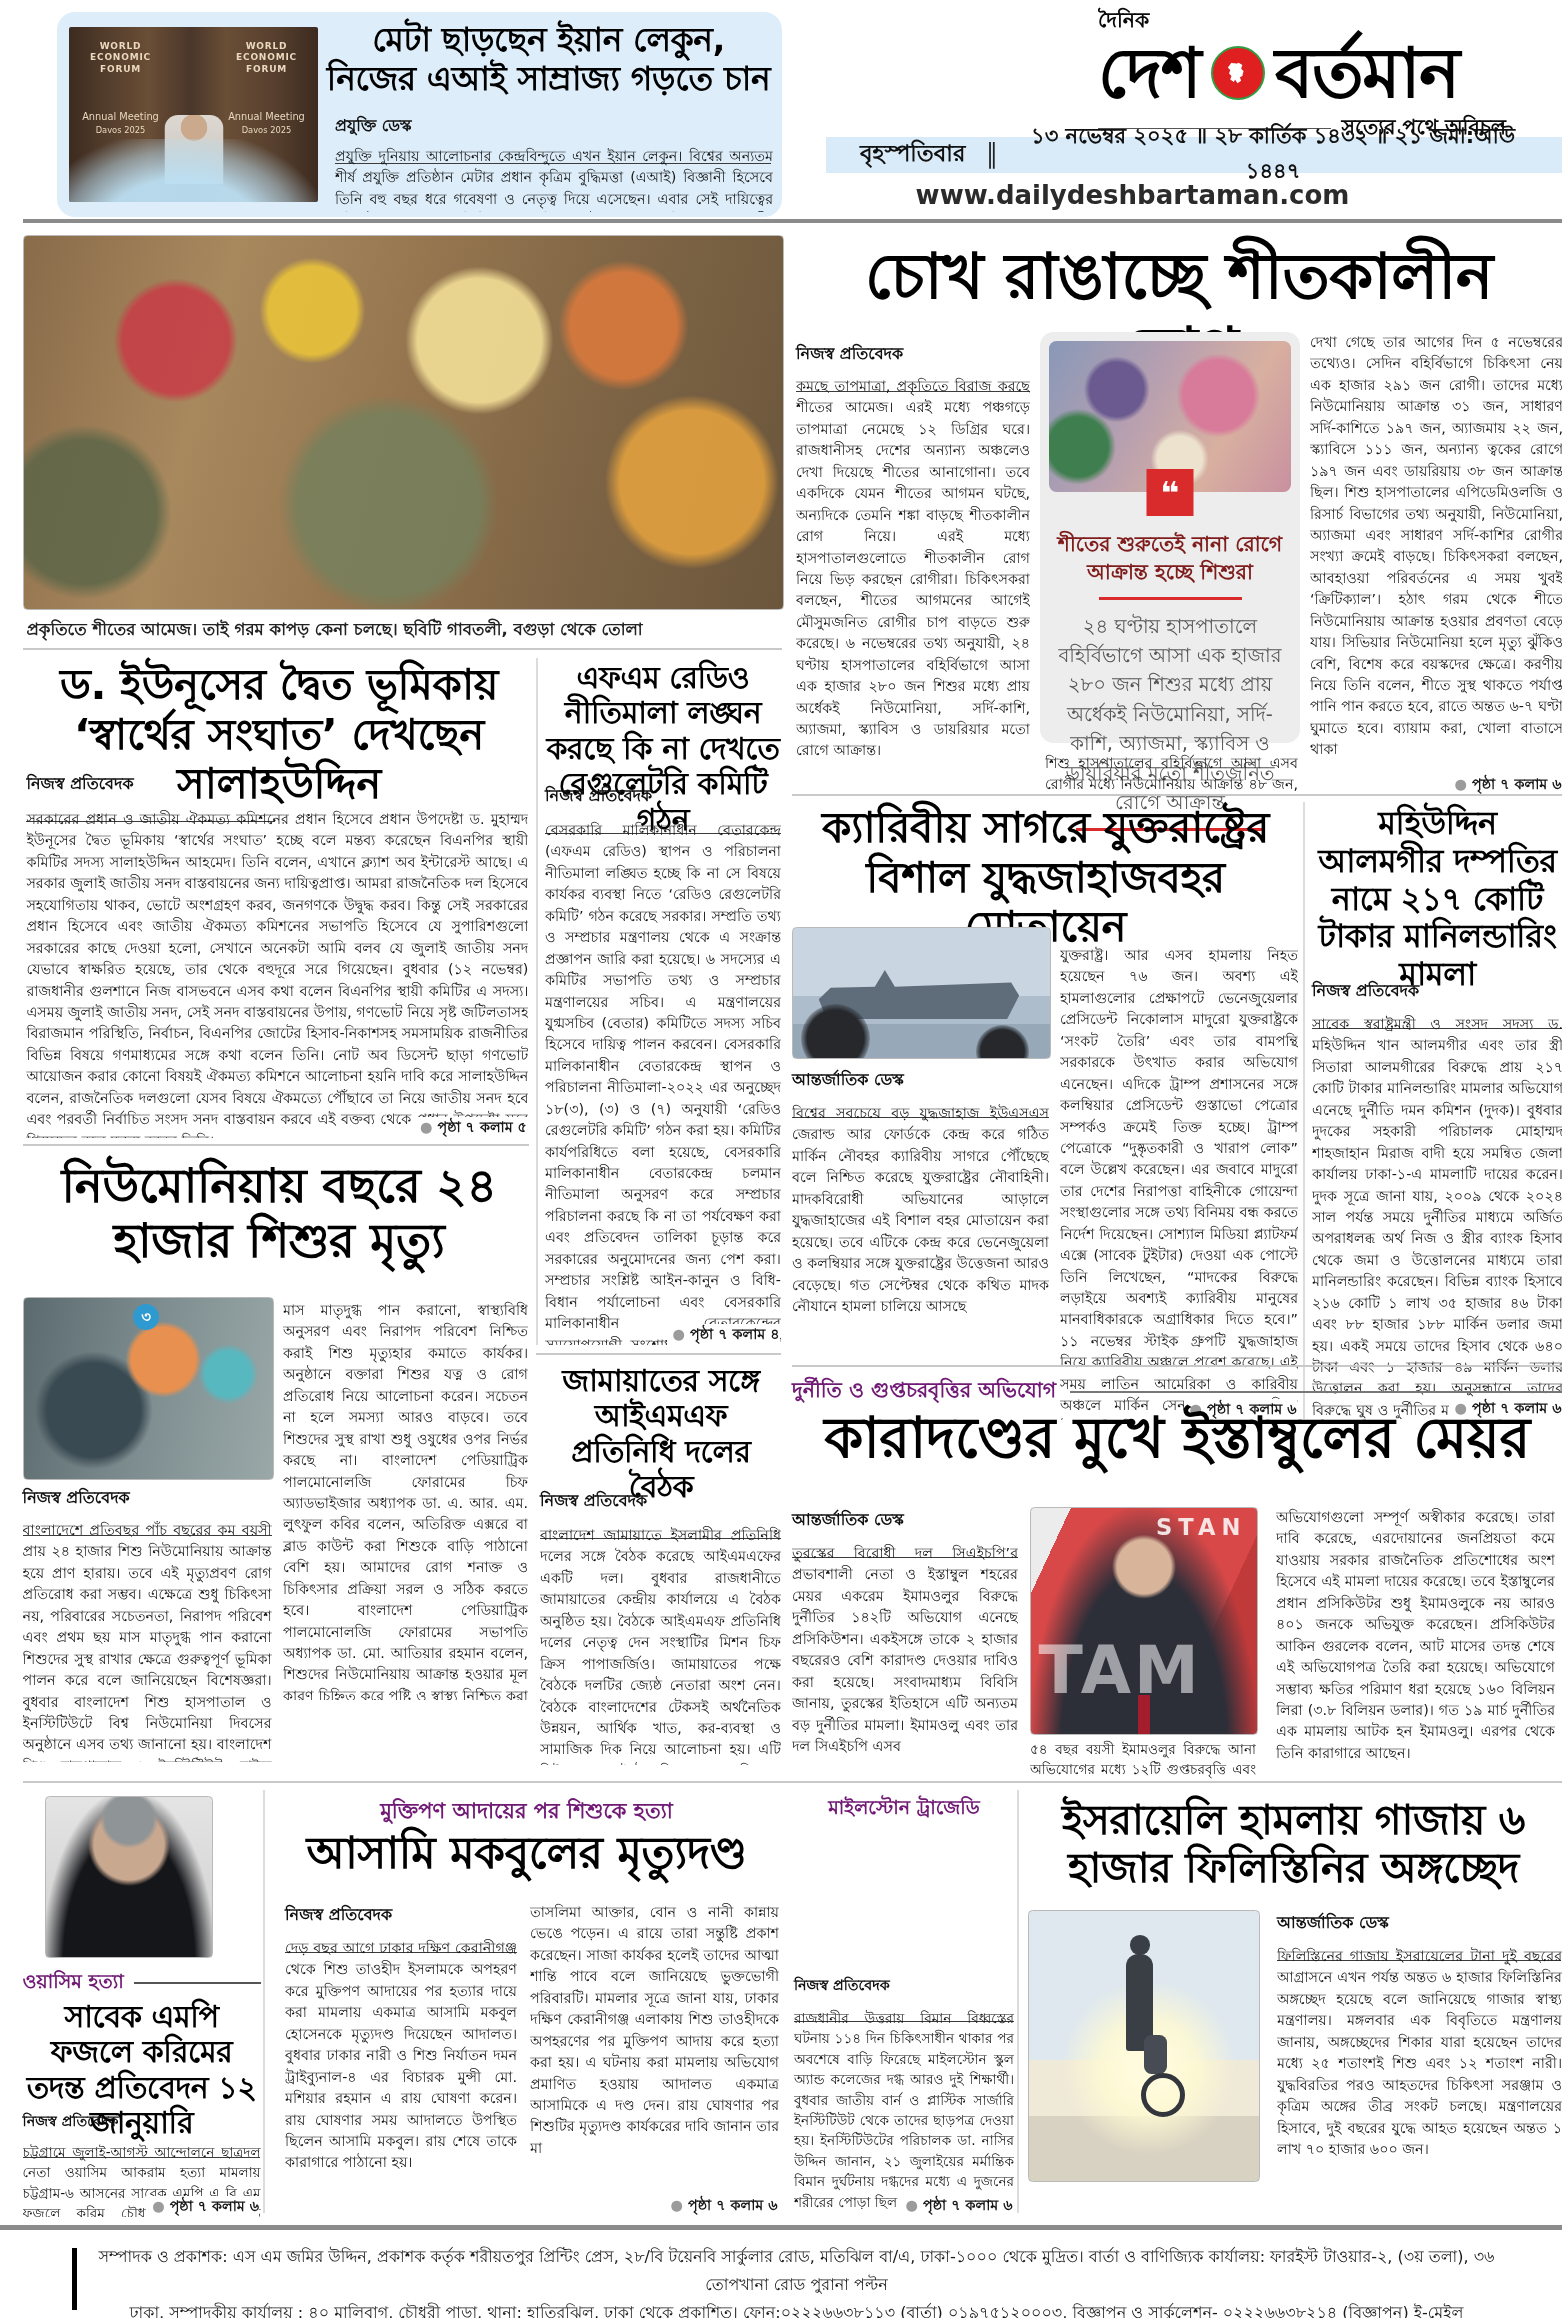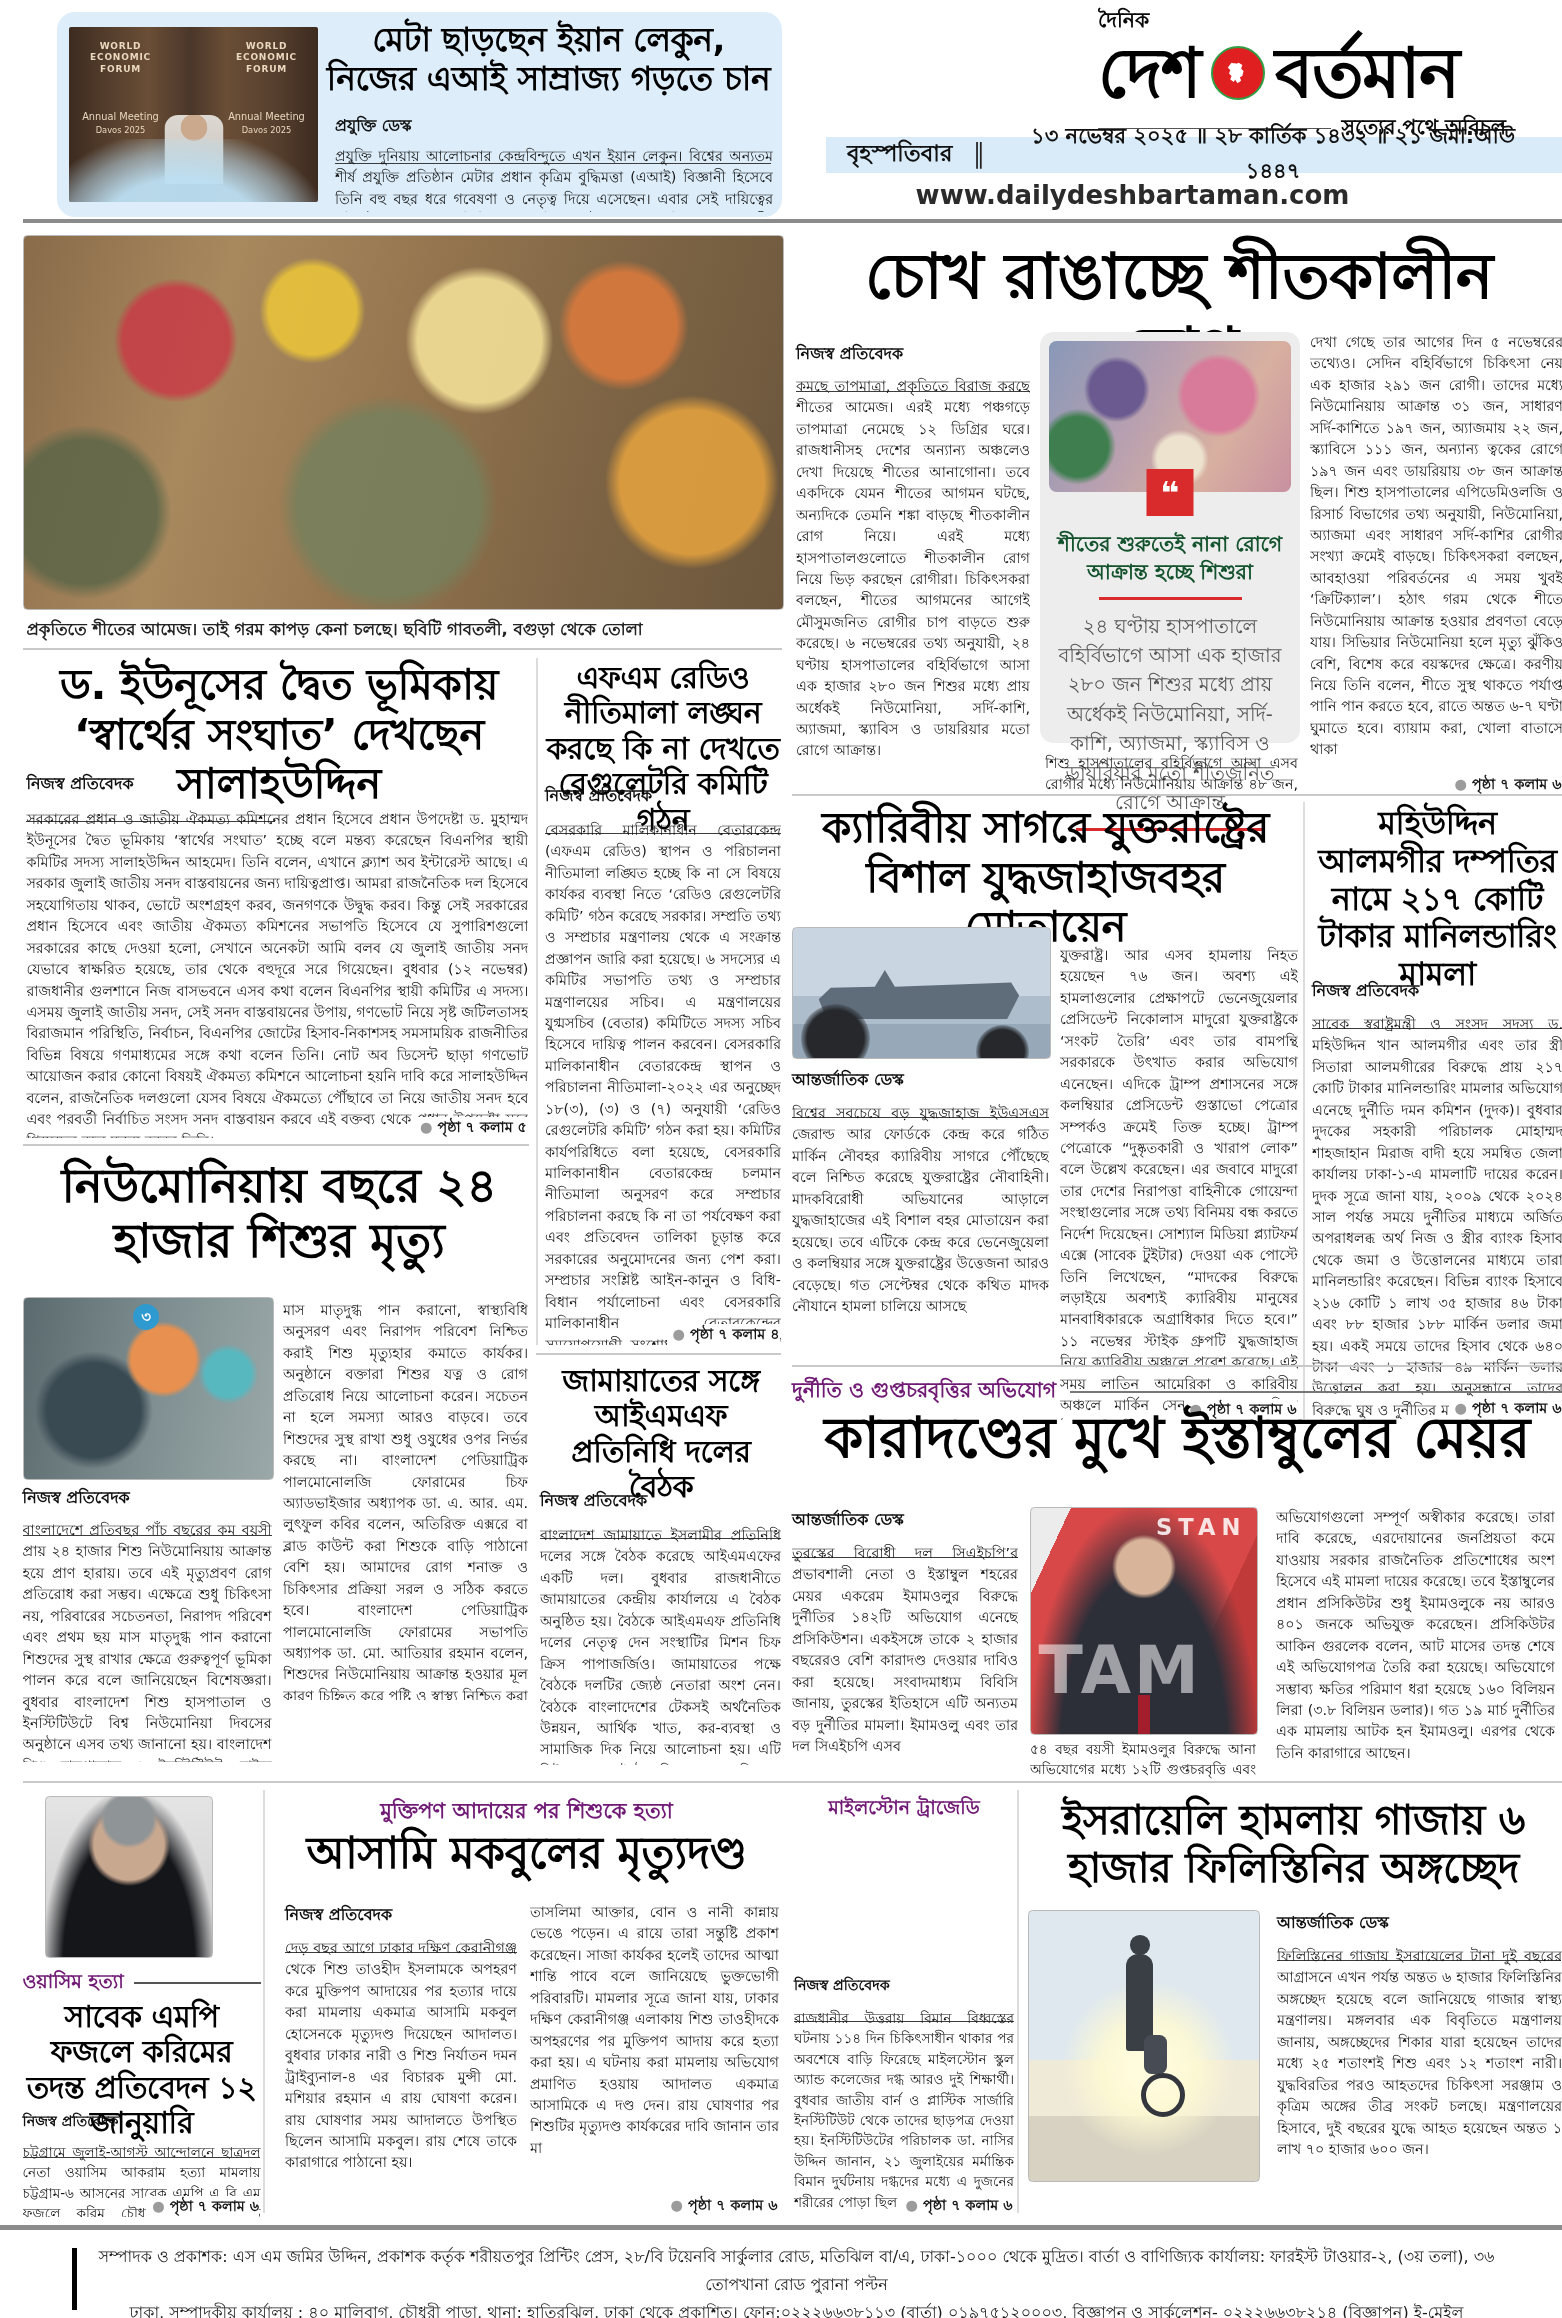--- a/index.html
+++ b/index.html
@@ -18,30 +18,30 @@
   .vrule{background:#dcdcdc;width:1.5px}
   .thick{background:#8b8b8b}
   
   .panel{background:#ddeefa;border-radius:18px}
   .pretitle{font-weight:800;font-size:20.4px;color:#0a0a0a}
   .title-row{display:flex;align-items:center;gap:7.5px;font-weight:900;font-size:69px;line-height:1;color:#000;letter-spacing:-1.5px}
   .map-circle{width:50px;height:50px;border-radius:50%;background:#e02020;border:2.3px solid #2f9e44;display:inline-flex;align-items:center;justify-content:center;margin:0 3px}
   .tag-row{display:flex;align-items:center;gap:10.6px;margin-top:4px}
   .tagline-rule{flex:1;height:1.5px;background:#555}
   .tagline{font-weight:800;font-size:20.4px;color:#0a0a0a}
-  .datebar{background:#d9ebf8;display:flex;align-items:center;padding:0 21px;box-sizing:border-box}
+  .datebar{background:#d9ebf8;display:flex;align-items:center;padding:0 34px;box-sizing:border-box}
   .day{font-size:22.6px;font-weight:900}
   .sep{font-size:22.6px;margin:0 19.6px;color:#222}
   .date{font-size:21px;font-weight:600;flex:1;text-align:center}
   .website{font-weight:800;font-size:26px;color:#2b2b2b;text-align:center}
   
   .graybox{background:#ededed;border-radius:13.6px}
   .qbadge{position:absolute;left:50%;top:137px;transform:translateX(-50%);width:47px;height:47px;background:#d92b2b;color:#fff;
           display:flex;align-items:center;justify-content:center;font-size:32px;font-weight:900}
-  .pull-title{margin:39px 13.6px 0;text-align:center;font-size:20.4px;font-weight:700;color:#14532d;line-height:1.35}
+  .pull-title{margin:39px 13.6px 0;text-align:center;font-size:20.4px;font-weight:700;color:#7f1d1d;line-height:1.35}
   .redrule{height:3px;background:#d92b2b;margin:10.6px auto 0}
   .pull-text{margin:12px 15px 0;text-align:center;font-size:19.6px;color:#555;line-height:1.5}
   
   .ph{position:absolute;overflow:hidden;border:0.8px solid #b9b9b9;border-radius:4.5px}
   .ph-main{background:
     radial-gradient(circle at 20% 28%, rgba(200,60,70,.85) 0 53px, transparent 62px),
     radial-gradient(circle at 38% 20%, rgba(232,194,58,.9) 0 44px, transparent 53px),
     radial-gradient(circle at 60% 28%, rgba(242,222,150,.9) 0 62px, transparent 74px),
     radial-gradient(circle at 79% 24%, rgba(222,122,60,.85) 0 53px, transparent 65px),
     radial-gradient(circle at 88% 66%, rgba(232,164,62,.85) 0 72px, transparent 87px),

